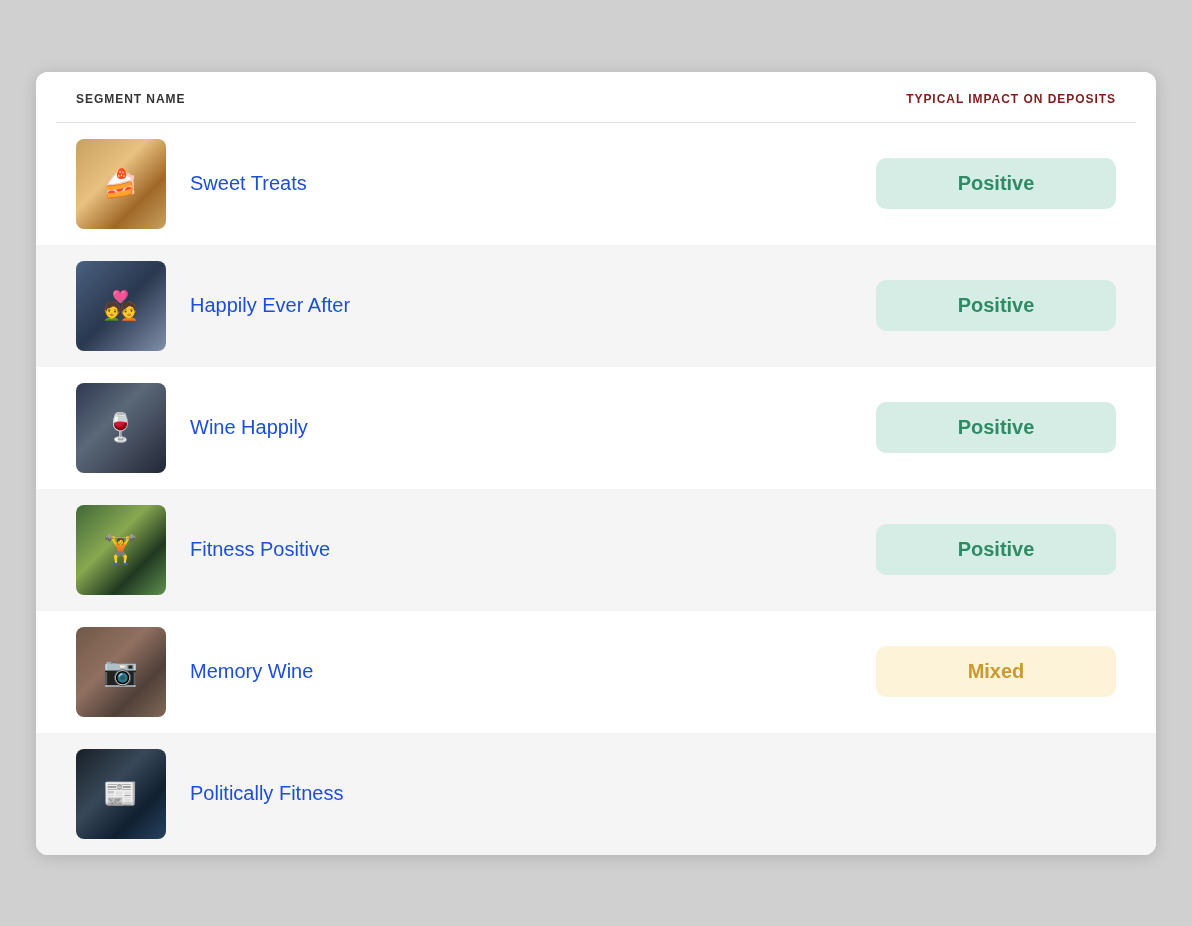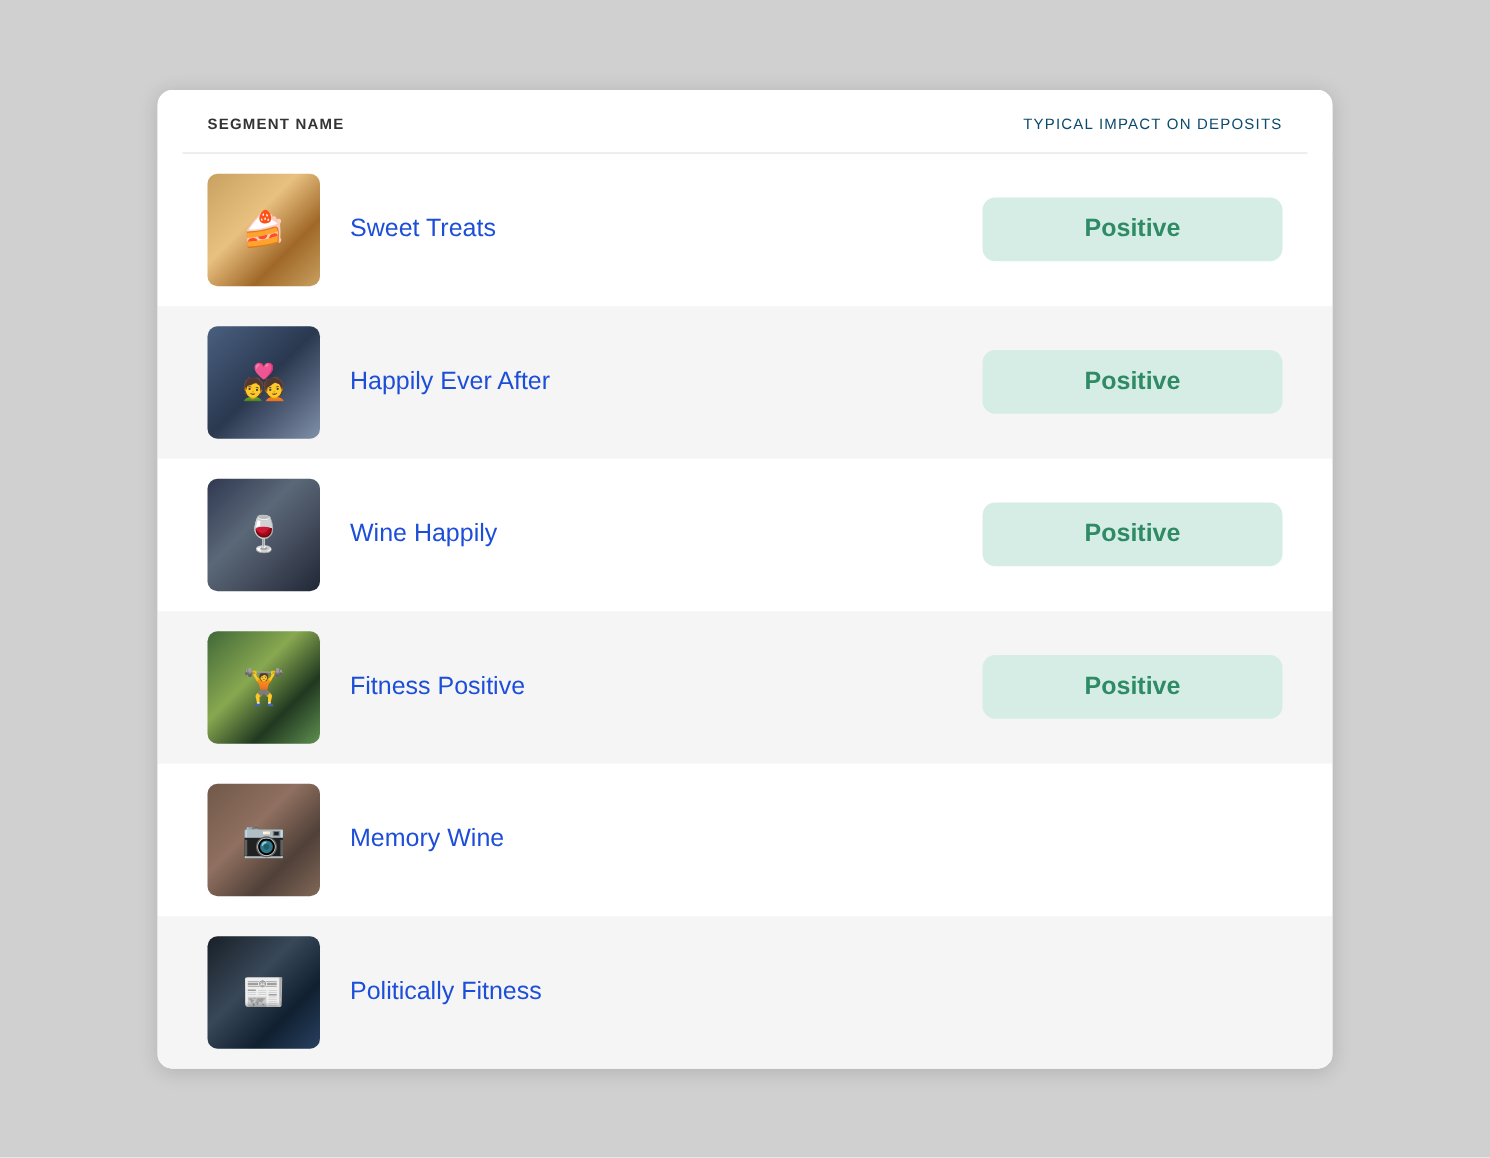--- a/index.html
+++ b/index.html
@@ -14,21 +14,21 @@
       justify-content: center;
       align-items: center;
       min-height: 100vh;
       font-family: -apple-system, BlinkMacSystemFont, 'Segoe UI', Helvetica, Arial, sans-serif;
     }
 
     .card {
       background: #ffffff;
       border-radius: 12px;
       box-shadow: 0 2px 16px rgba(0,0,0,0.15);
-      width: 940px;
+      width: 1120px;
       overflow: hidden;
     }
 
     .table-header {
       display: flex;
       justify-content: space-between;
       align-items: center;
       padding: 20px 40px 16px 40px;
       background: #ffffff;
     }
@@ -36,23 +36,23 @@
     .col-segment {
       font-size: 12px;
       font-weight: 700;
       letter-spacing: 0.08em;
       color: #333333;
       text-transform: uppercase;
     }
 
     .col-impact {
       font-size: 12px;
-      font-weight: 400;
+      font-weight: 700;
       letter-spacing: 0.08em;
-      color: #0c4a6e;
+      color: #7f1d1d;
       text-transform: uppercase;
     }
 
     .divider {
       height: 1px;
       background: #e0e0e0;
       margin: 0 20px;
     }
 
     .table-row {
@@ -190,20 +190,21 @@
     </div>
     <div class="impact-badge impact-positive">Positive</div>
   </div>
       <div class="table-row">
     <div class="row-left">
       <div class="segment-image img-memory">
         <div class="image-inner">📷</div>
       </div>
       <span class="segment-name">Memory Wine</span>
     </div>
+    <div class="impact-badge impact-mixed">Mixed</div>
   </div>
       <div class="table-row">
     <div class="row-left">
       <div class="segment-image img-political">
         <div class="image-inner">📰</div>
       </div>
       <span class="segment-name">Politically Fitness</span>
     </div>
   </div>
     </div>

